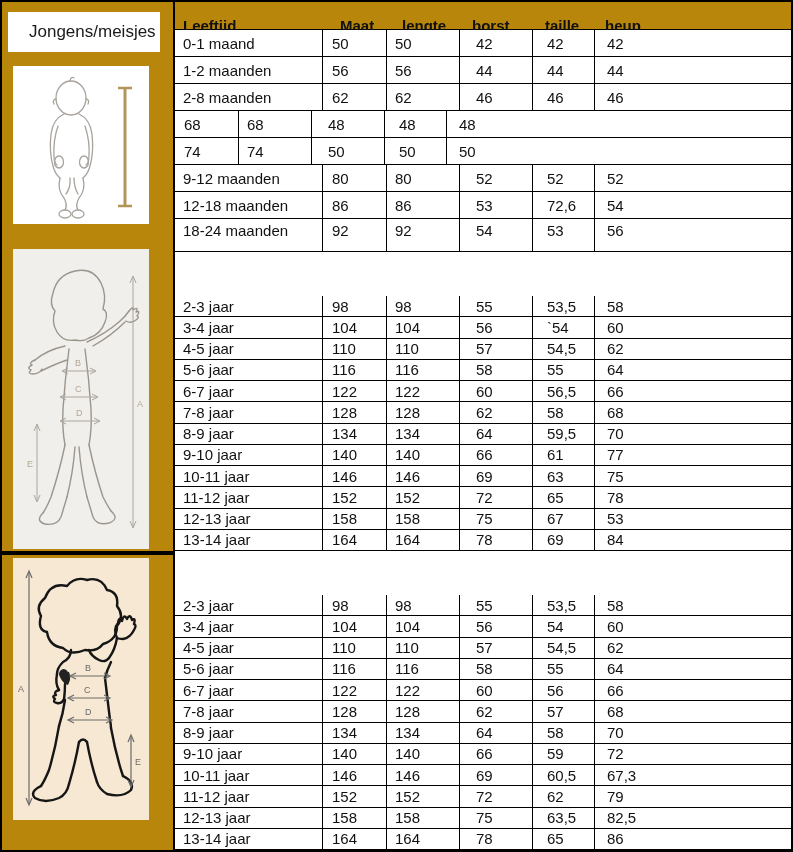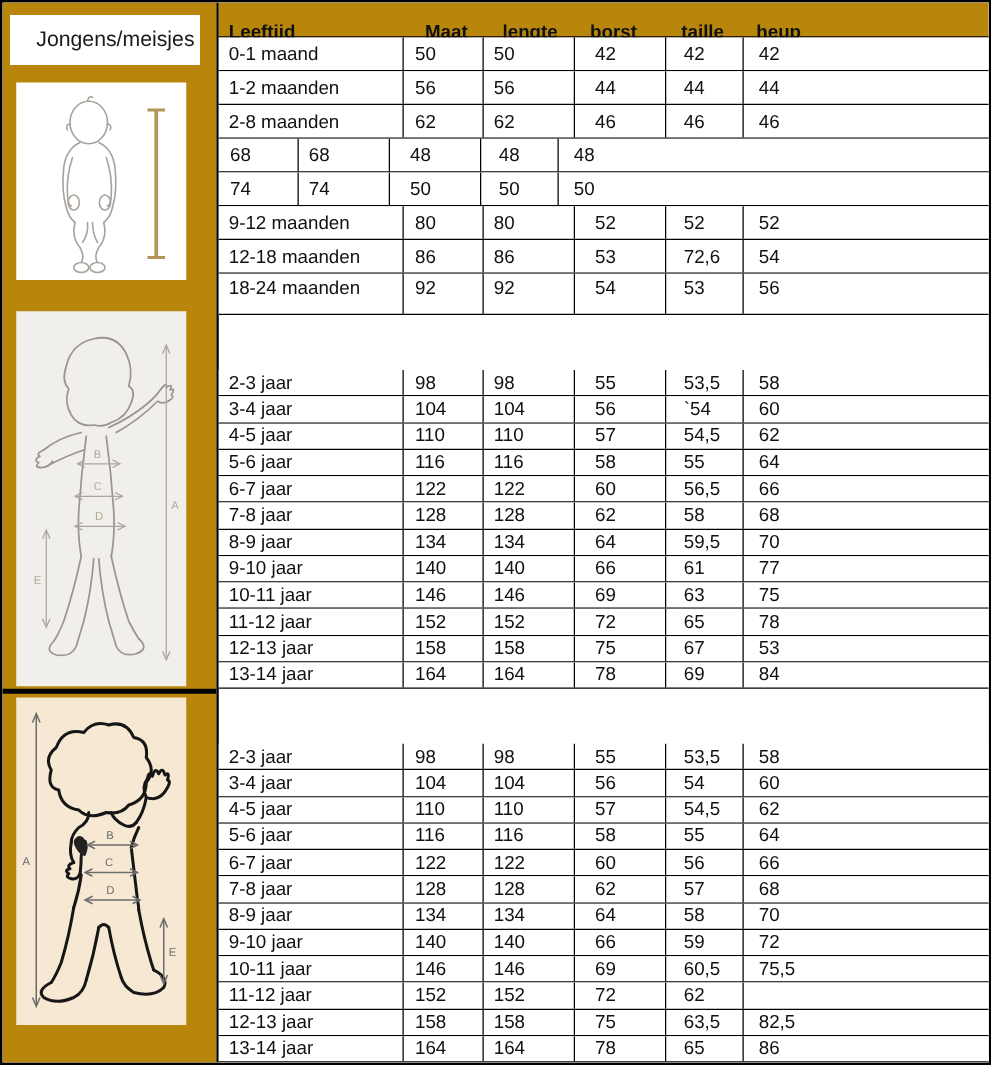--- a/index.html
+++ b/index.html
@@ -439,28 +439,29 @@
           <div class="c c-borst">66</div>
           <div class="c c-taille">59</div>
           <div class="c c-heup">72</div>
         </div>
         <div class="t-row">
           <div class="c c-leeftijd">10-11 jaar</div>
           <div class="c c-maat">146</div>
           <div class="c c-lengte">146</div>
           <div class="c c-borst">69</div>
           <div class="c c-taille">60,5</div>
-          <div class="c c-heup">75,5</div>
+          <div class="c c-heup">67,3</div>
         </div>
         <div class="t-row">
           <div class="c c-leeftijd">11-12 jaar</div>
           <div class="c c-maat">152</div>
           <div class="c c-lengte">152</div>
           <div class="c c-borst">72</div>
           <div class="c c-taille">62</div>
+          <div class="c c-heup">79</div>
         </div>
         <div class="t-row">
           <div class="c c-leeftijd">12-13 jaar</div>
           <div class="c c-maat">158</div>
           <div class="c c-lengte">158</div>
           <div class="c c-borst">75</div>
           <div class="c c-taille">63,5</div>
           <div class="c c-heup">82,5</div>
         </div>
         <div class="t-row">

